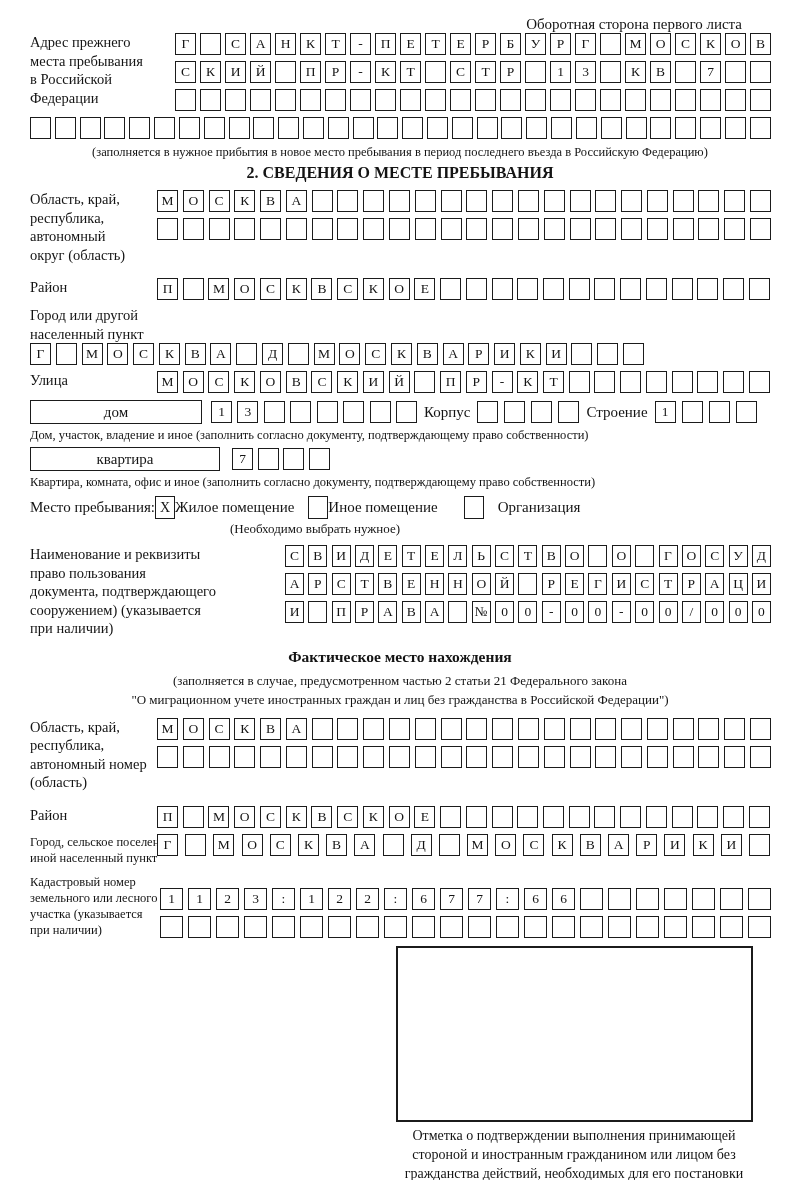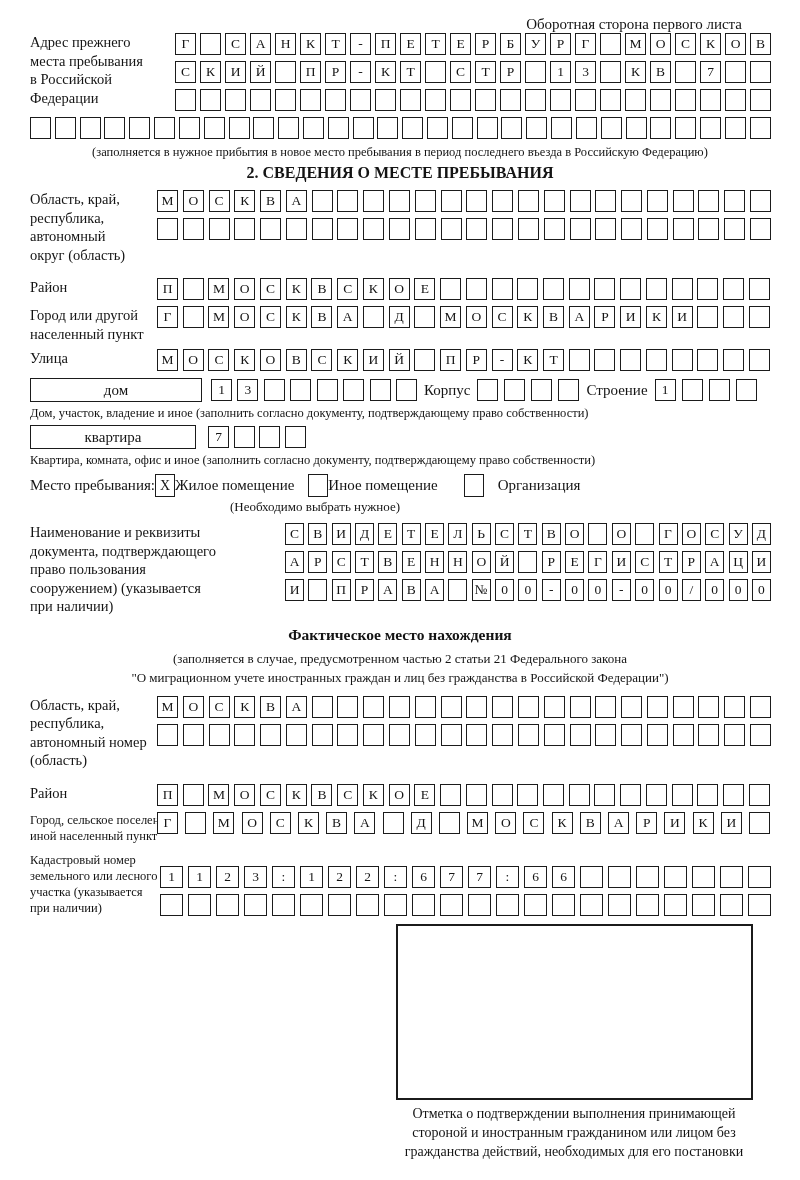--- a/index.html
+++ b/index.html
@@ -271,21 +271,21 @@
         <span class="cell"></span>
         <span class="cell"></span>
         <span class="cell"></span>
         <span class="cell"></span>
         <span class="cell"></span>
         <span class="cell"></span>
         <span class="cell"></span>
       </div>
   </div>
 
-  <div class="field" style="margin-top:6px;">
+  <div class="field" style="margin-top:6px;flex-direction:column;">
     <div class="flabel w127">
         <div>Город или другой</div>
         <div>населенный пункт</div>
       </div>
     <div class="cellrow r614 mb0">
         <span class="cell">Г</span>
         <span class="cell"></span>
         <span class="cell">М</span>
         <span class="cell">О</span>
         <span class="cell">С</span>
@@ -366,21 +366,21 @@
     <div class="cellrow g4 mb0">
         <span class="cell">1</span>
         <span class="cell"></span>
         <span class="cell"></span>
         <span class="cell"></span>
       </div>
   </div>
   <div class="note">Дом, участок, владение и иное (заполнить согласно документу, подтверждающему право собственности)</div>
 
   <div class="domrow">
-    <div class="widebox" style="width:166px;">
+    <div class="widebox" style="width:190px;">
         <span>квартира</span>
       </div>
     <div class="cellrow g4k mb0" style="margin-left:12px;">
         <span class="cell">7</span>
         <span class="cell"></span>
         <span class="cell"></span>
         <span class="cell"></span>
       </div>
   </div>
   <div class="note">Квартира, комната, офис и иное (заполнить согласно документу, подтверждающему право собственности)</div>
@@ -392,22 +392,22 @@
     <span class="checkbox" style="margin-left:14px;"></span>
     <span>Иное помещение</span>
     <span class="checkbox" style="margin-left:26px;"></span>
     <span style="margin-left:14px;">Организация</span>
   </div>
   <div class="mesto-note">(Необходимо выбрать нужное)</div>
 
   <div class="field">
     <div class="flabel w255">
         <div>Наименование и реквизиты</div>
+        <div>право пользования</div>
         <div>документа, подтверждающего</div>
-        <div>право пользования</div>
         <div>сооружением) (указывается</div>
         <div>при наличии)</div>
       </div>
     <div>
       <div class="cellrow r486">
           <span class="cell">С</span>
           <span class="cell">В</span>
           <span class="cell">И</span>
           <span class="cell">Д</span>
           <span class="cell">Е</span>

